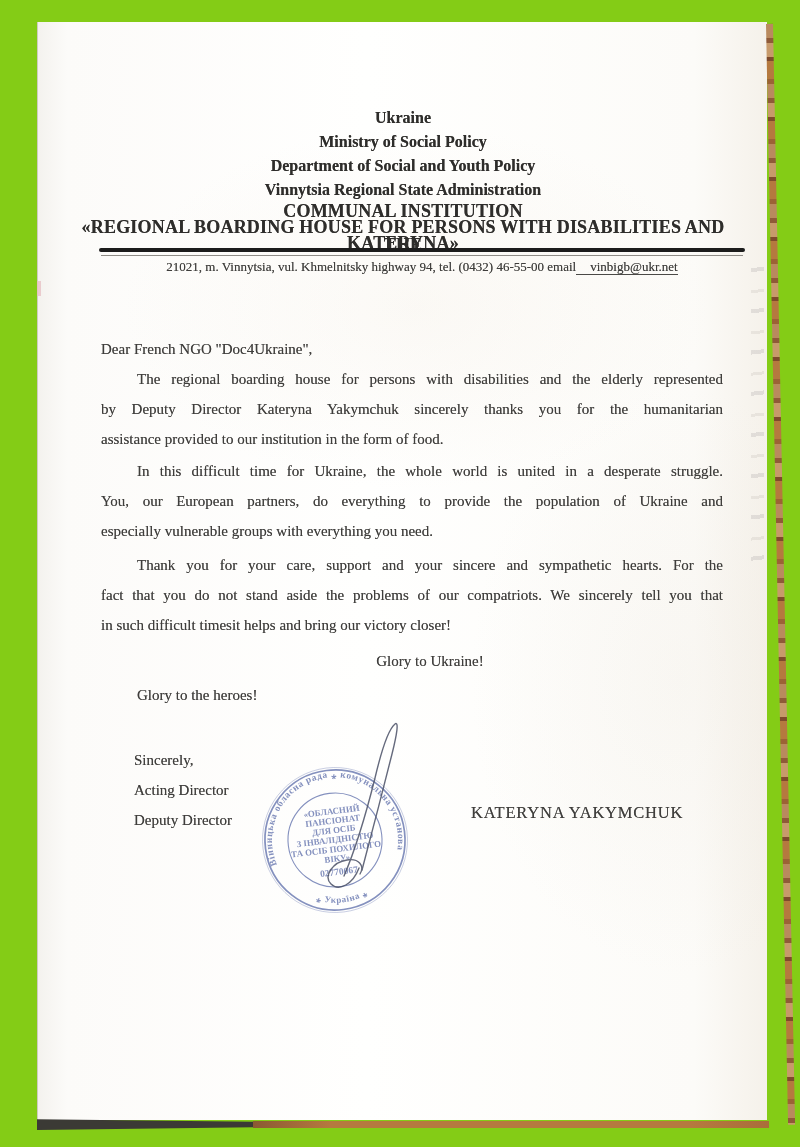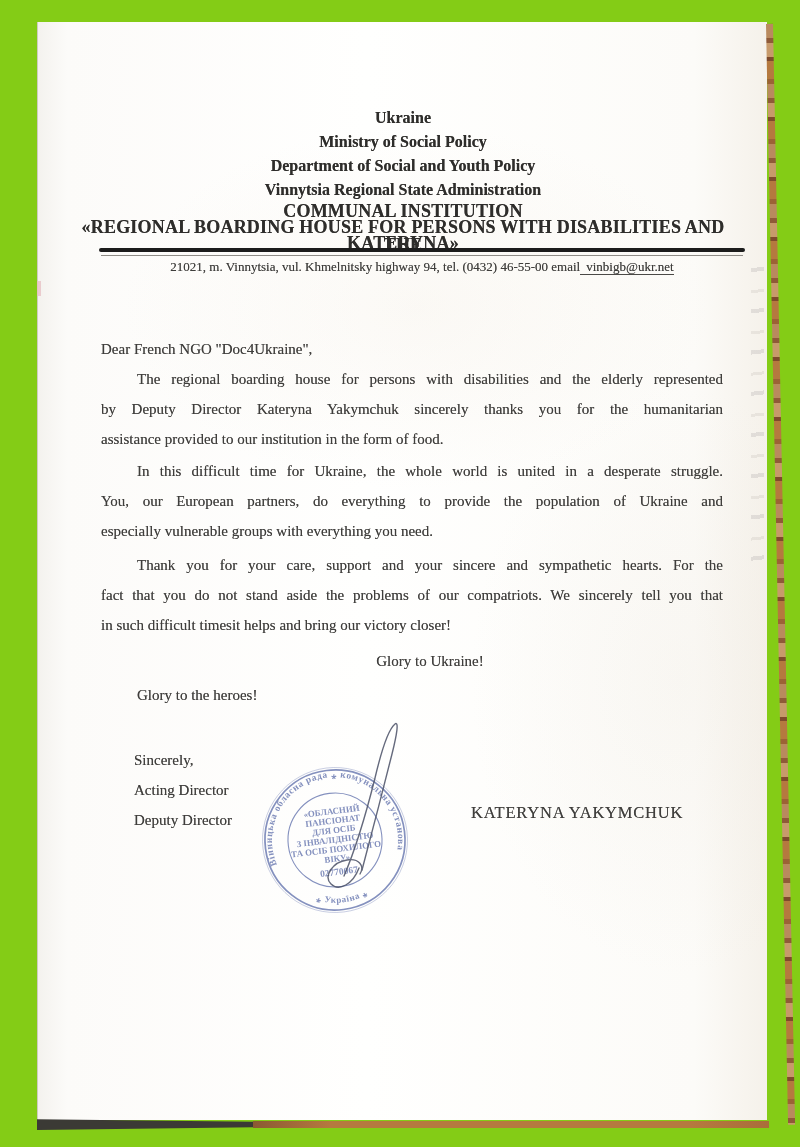--- a/index.html
+++ b/index.html
@@ -47,21 +47,21 @@
   .hdr { position:absolute; left:40px; width:650px; text-align:center;
     font-weight:bold; color:#2e2d2b; text-shadow:0 0 .6px rgba(60,58,55,.75); }
   .hdr-lg { font-size:16px; line-height:24px; }
   .hdr-sm { font-size:18px; line-height:18px; letter-spacing:.2px; }
   .rule-main { position:absolute; left:61px; top:226px; width:646px; height:4px;
     background:#1c1c1c; border-radius:2px; }
   .rule-echo { position:absolute; left:63px; top:233px; width:642px; height:1px;
     background:#8f8c87; }
   .contact { position:absolute; left:61px; top:237px; width:646px; text-align:center;
     font-size:13px; color:#3e3d3b; text-shadow:0 0 .4px rgba(62,61,59,.6); }
-  .contact .email { border-bottom:1px solid #4a4946; padding-left:6px;margin-top:37px; }
+  .contact .email { border-bottom:1px solid #4a4946; padding-left:14px;margin-top:37px; }
   
   .body-block { position:absolute; left:63px; top:312px; width:622px;
     font-size:15px; line-height:30px; color:#3f3e3c;
     text-shadow:0 0 .45px rgba(63,62,60,.65); }
   .ln { width:100%; }
   .jl { text-align:justify; text-align-last:justify; }
   .jl-last { text-align:left; }
   .indent { padding-left:36px; }
   .sp2 { margin-top:2px; } .sp4 { margin-top:4px; } .sp6 { margin-top:6px;text-align:center; }
   

